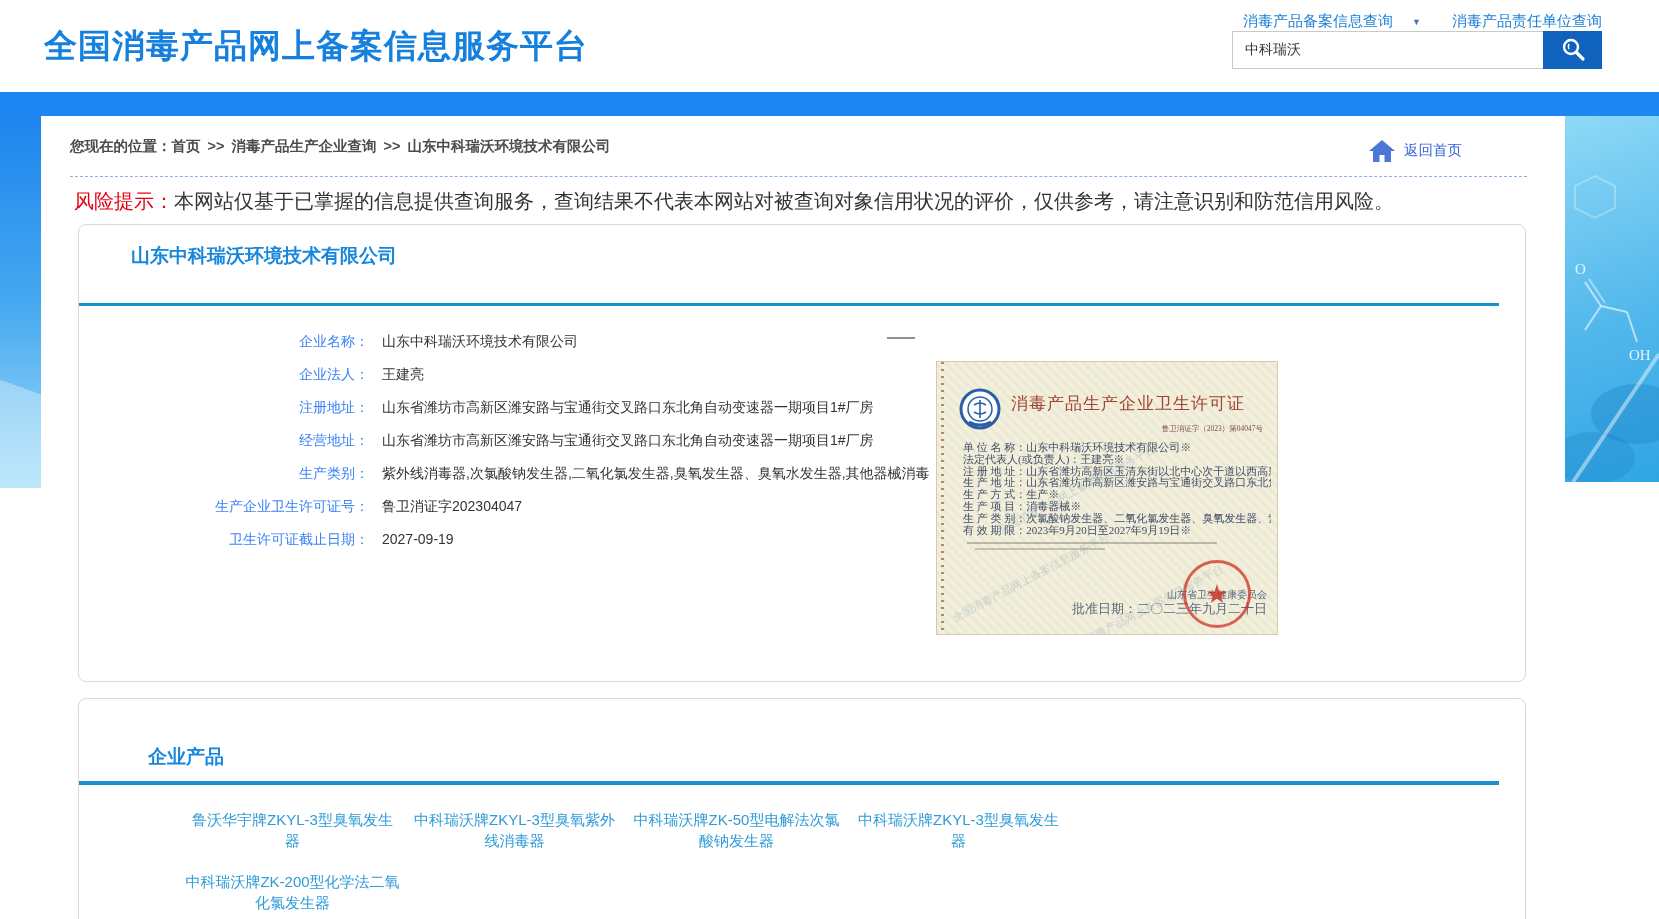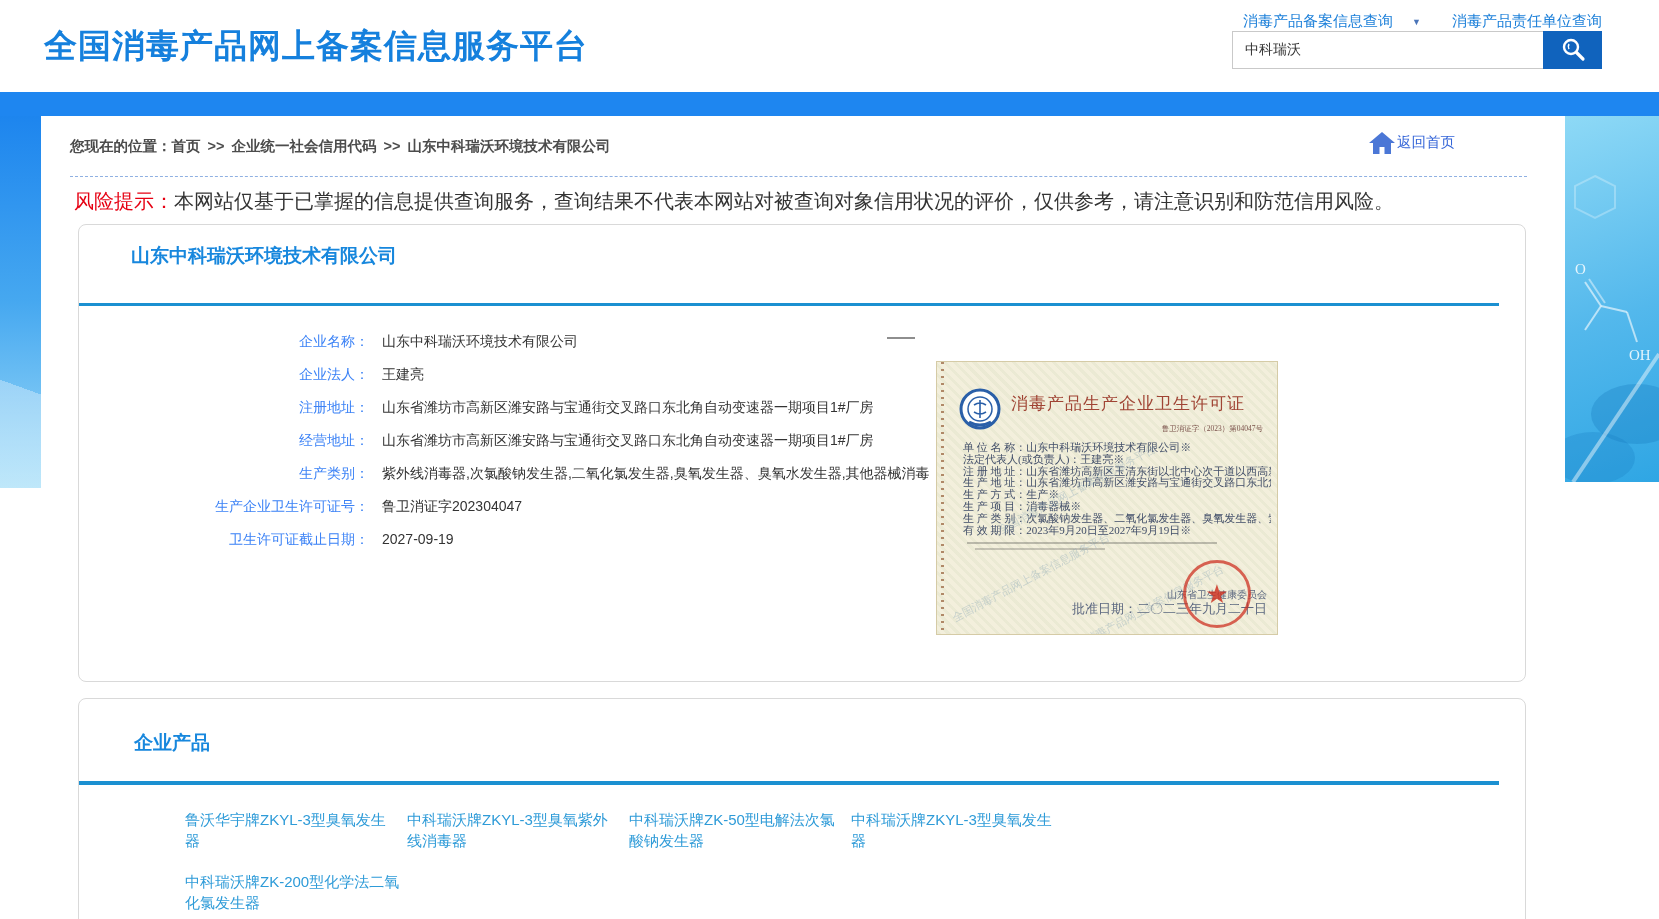--- a/index.html
+++ b/index.html
@@ -22,21 +22,21 @@
   .bg-left{left:0;top:116px;width:41px;height:372px;
            background:linear-gradient(200deg,rgba(255,255,255,0) 72%,rgba(255,255,255,.33) 72%),
                       linear-gradient(180deg,#1d85ee 0%,#46a8f0 50%,#9fdcf8 100%)}
   .bg-right{left:1565px;top:116px;width:94px;height:366px;overflow:hidden;
             background:linear-gradient(160deg,#8ed9f6 0%,#53b8ec 55%,#2fa6e4 100%)}
 
   
   .breadcrumb{left:70px;top:137px;font-size:14.5px;font-weight:bold;color:#4c4c4c;white-space:nowrap}
   .breadcrumb a{color:#4c4c4c;text-decoration:none;cursor:pointer}
   .bc-sep{margin:0 7px}
-  .back-home{left:1369px;top:131px;display:flex;align-items:center;gap:2px;cursor:pointer;text-decoration:none}
+  .back-home{left:1369px;top:139px;display:flex;align-items:center;gap:9px;cursor:pointer;text-decoration:none}
   .back-home span{font-size:14.5px;color:#3465d8}
   .dashed{left:70px;top:176px;width:1457px;height:0;border-top:1px dashed #8fb0e2}
   .risk{left:74px;top:188px;font-size:20px;color:#333;white-space:nowrap}
   .risk-label{color:#e60012}
 
   
   .card{background:#fff;border:1px solid #d9d9d9;border-radius:8px;box-sizing:border-box}
   .card1{left:78px;top:224px;width:1448px;height:458px}
   .card2{left:78px;top:698px;width:1448px;height:262px}
   .card-title{position:absolute;left:52px;font-size:19px;font-weight:bold;color:#1787dd;white-space:nowrap}
@@ -63,21 +63,21 @@
   .wm{position:absolute;font-size:11px;color:rgba(95,135,170,.28);transform:rotate(-28deg);white-space:nowrap}
   .seal{position:absolute;right:26px;bottom:6px;width:62px;height:62px;border:3px solid rgba(205,50,35,.75);
         border-radius:50%;display:flex;align-items:center;justify-content:center}
   .seal span{font-size:26px;color:rgba(205,50,35,.85);line-height:1}
   .cert-issuer{position:absolute;right:10px;bottom:32px;font-size:10px;color:#5c6880;font-family:"Liberation Serif",serif}
   .cert-date{position:absolute;right:10px;bottom:16px;font-size:13px;color:#5c6880;font-family:Liberation Sans, sans-serif}
   .emblem{position:absolute;left:22px;top:26px}
 
   
   .products{position:absolute;left:106px;top:106px;width:920px}
-  .prod{display:inline-block;vertical-align:top;width:215px;margin:4px 7px 16px 0;
+  .prod{display:inline-block;vertical-align:top;width:215px;margin:4px 7px 16px 0;text-align:center;
         font-size:15px;line-height:21px;color:#2e9bd8;text-decoration:none;cursor:pointer}
 </style>
 </head>
 <body>
 
 <div class="abs site-title">全国消毒产品网上备案信息服务平台</div>
 
 <div class="abs top-nav">
   <a>消毒产品备案信息查询</a>
   <span class="chev">▼</span>
@@ -111,21 +111,21 @@
       <text x="64" y="244" font-size="15" fill="rgba(255,255,255,.85)" font-family="Liberation Serif,serif">OH</text>
       <polygon points="30,60 50,70 50,92 30,102 10,92 10,70" fill="none" stroke="rgba(255,255,255,.28)" stroke-width="2"></polygon>
       <ellipse cx="72" cy="298" rx="46" ry="30" fill="rgba(20,120,190,.30)"></ellipse>
       <ellipse cx="28" cy="342" rx="42" ry="26" fill="rgba(20,120,190,.25)"></ellipse>
       <line x1="94" y1="238" x2="8" y2="366" stroke="rgba(255,255,255,.45)" stroke-width="4"></line>
     </svg>
   </span>
 </div>
 
 <div class="abs breadcrumb">
-  <span>您现在的位置：</span><a>首页</a><span class="bc-sep">&gt;&gt;</span><a>企业统一社会信用代码</a><span class="bc-sep">&gt;&gt;</span><span>山东中科瑞沃环境技术有限公司</span>
+  <span>您现在的位置：</span><a>首页</a><span class="bc-sep">&gt;&gt;</span><a>消毒产品生产企业查询</a><span class="bc-sep">&gt;&gt;</span><span>山东中科瑞沃环境技术有限公司</span>
 </div>
 
 <a class="abs back-home">
   <span style="display:inline-flex">
     <svg width="26" height="23" viewBox="0 0 26 23">
       <polygon points="13,1 26,12 22,12 22,23 15.5,23 15.5,16 10.5,16 10.5,23 4,23 4,12 0,12" fill="#4b77d6"></polygon>
     </svg>
   </span>
   <span>返回首页</span>
 </a>
@@ -202,18 +202,18 @@
     <span class="wm" style="left:120px;top:240px">全国消毒产品网上备案信息服务平台</span>
     <div class="cert-issuer">山东省卫生健康委员会</div>
     <div class="cert-date">批准日期：二〇二三年九月二十日</div>
     <div class="seal">
       <span>★</span>
     </div>
   </div>
 </div>
 
 <div class="abs card card2">
-  <h2 class="card-title" style="top:28px;margin:3px">企业产品</h2>
+  <h2 class="card-title" style="top:28px;margin:17px">企业产品</h2>
   <div class="divider" style="top:82px;height:4px"></div>
   <div class="products">
     <a class="prod">鲁沃华宇牌ZKYL-3型臭氧发生器</a><a class="prod">中科瑞沃牌ZKYL-3型臭氧紫外线消毒器</a><a class="prod">中科瑞沃牌ZK-50型电解法次氯酸钠发生器</a><a class="prod">中科瑞沃牌ZKYL-3型臭氧发生器</a><a class="prod">中科瑞沃牌ZK-200型化学法二氧化氯发生器</a>
   </div>
 </div>
 
 </body></html>

